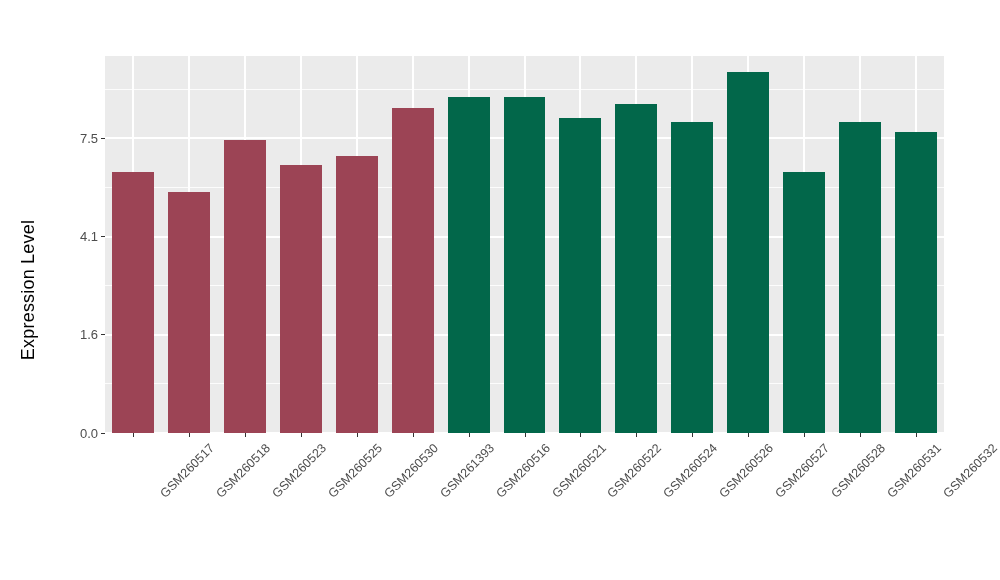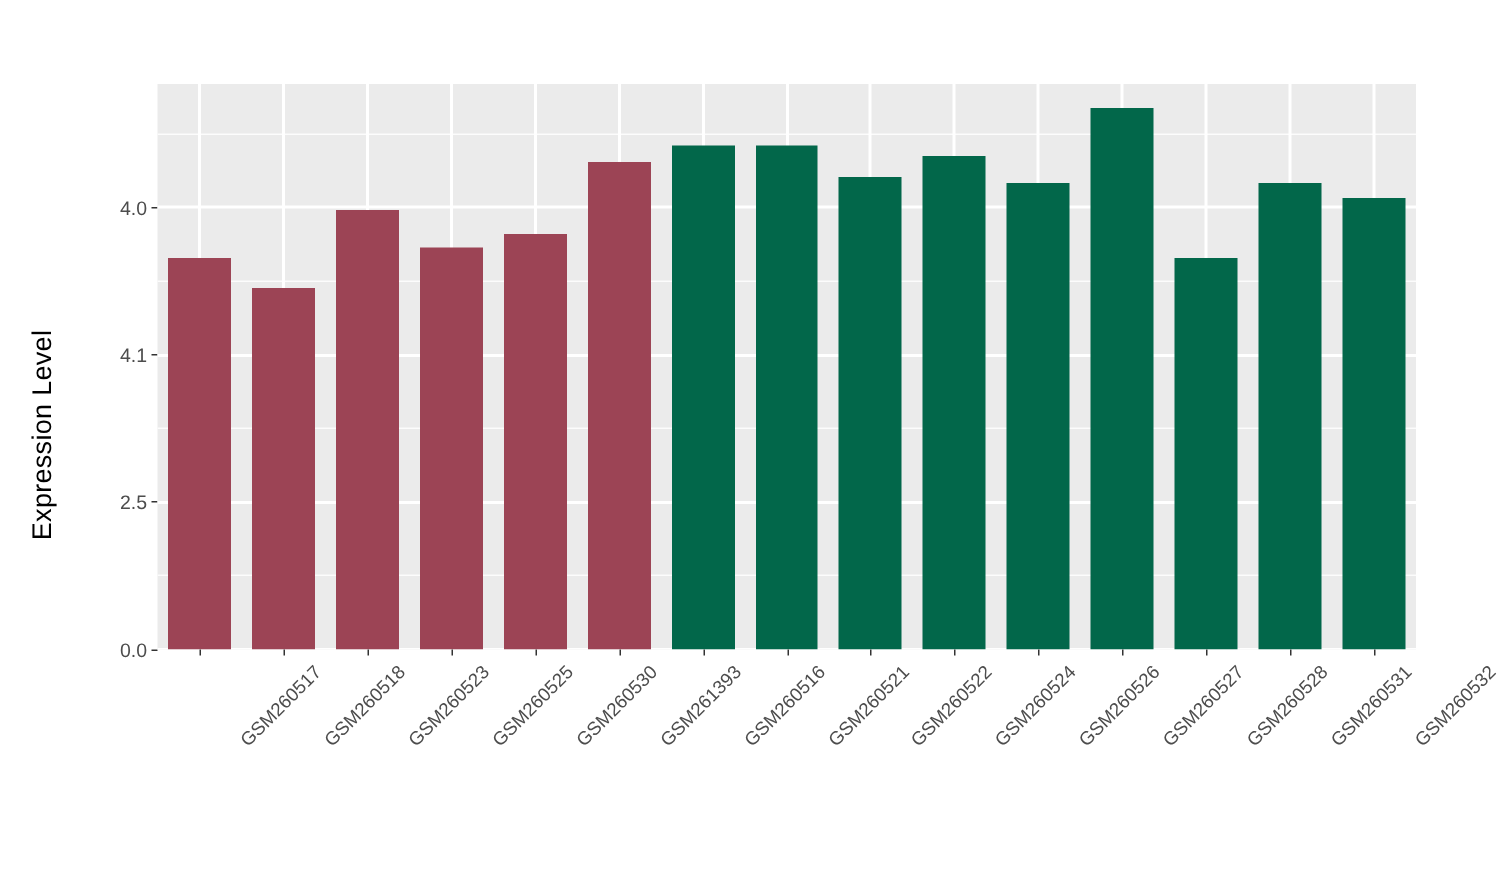--- a/index.html
+++ b/index.html
@@ -132,29 +132,29 @@
 <div id="figure">
 
   <div id="y-axis-title">Expression Level</div>
 
   <div id="y-axis">
       <div class="y-tick-row" style="top: 377px;">
         <span class="y-tick-label">0.0</span>
         <span class="y-tick-mark"></span>
       </div>
       <div class="y-tick-row" style="top: 278.823px;">
-        <span class="y-tick-label">2.5</span>
+        <span class="y-tick-label">1.6</span>
         <span class="y-tick-mark"></span>
       </div>
       <div class="y-tick-row" style="top: 180.646px;">
         <span class="y-tick-label">4.1</span>
         <span class="y-tick-mark"></span>
       </div>
       <div class="y-tick-row" style="top: 82.4688px;">
-        <span class="y-tick-label">4.0</span>
+        <span class="y-tick-label">7.5</span>
         <span class="y-tick-mark"></span>
       </div>
     </div>
 
   <div id="panel">
       <div class="grid-h minor" style="top: 327.411px;"></div>
       <div class="grid-h minor" style="top: 229.234px;"></div>
       <div class="grid-h minor" style="top: 131.057px;"></div>
       <div class="grid-h minor" style="top: 32.8802px;"></div>
       <div class="grid-h major" style="top: 376px;"></div>

